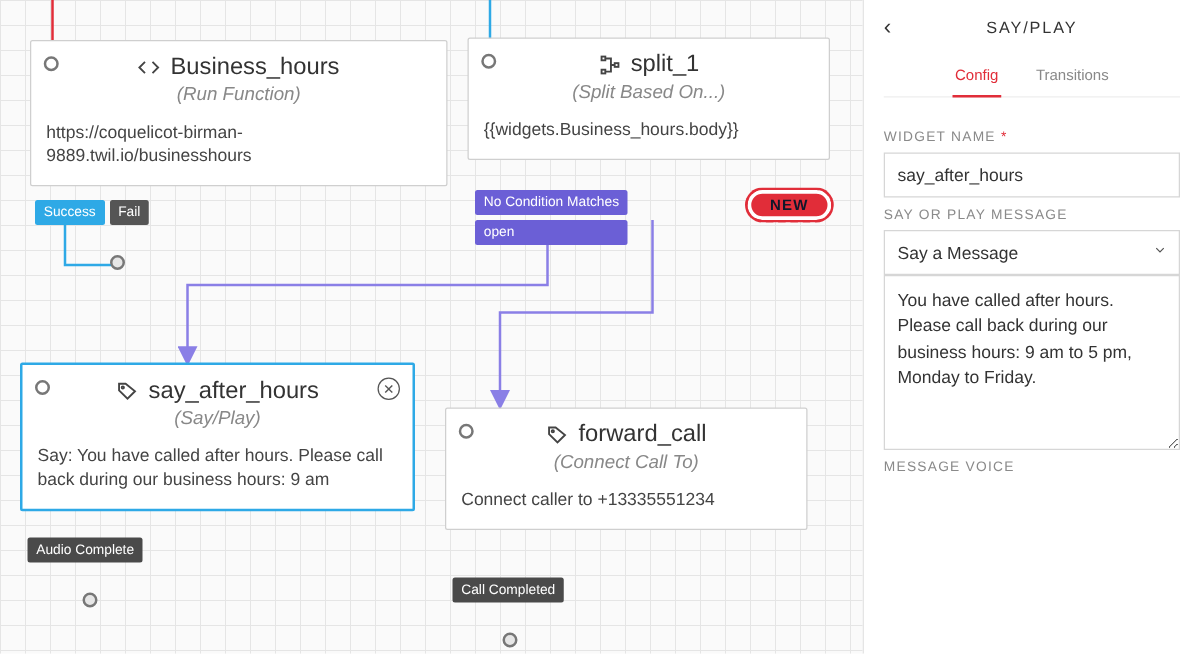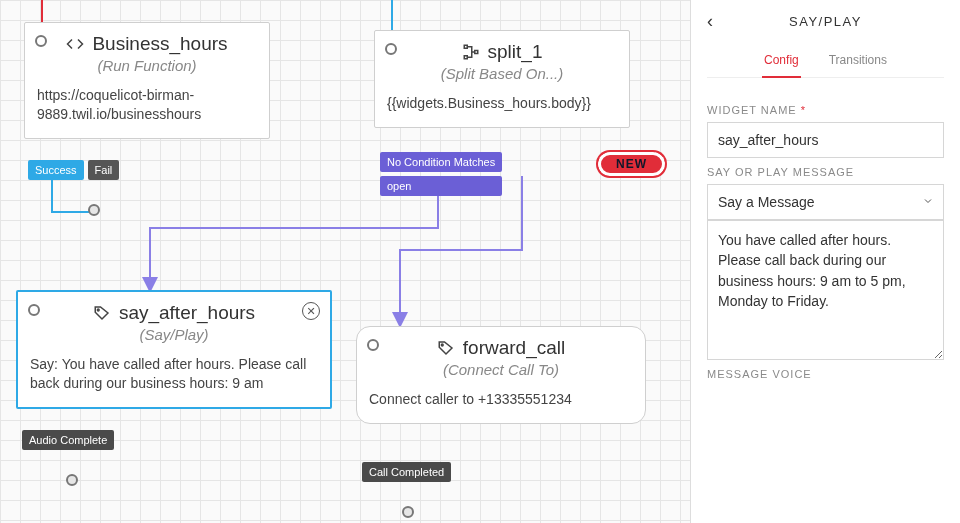--- a/index.html
+++ b/index.html
@@ -63,41 +63,41 @@
 
       <path d="M 522 176 L 522 250 L 400 250 L 400 324" stroke="#8a7fe6" stroke-width="2" fill="none" marker-end="url(#arr)"></path>
 
       <defs>
         <marker id="arr" markerWidth="8" markerHeight="8" refX="6" refY="4" orient="auto">
           <path d="M0,0 L8,4 L0,8 Z" fill="#8a7fe6"></path>
         </marker>
       </defs>
     </svg>
 
-    <div class="widget" style="left:24px; top:22px; width:246px;">
+    <div class="widget" style="left:24px; top:32px; width:334px;">
       <div class="w-head">
         <span class="w-dot"></span>
         <span class="ico">
           <svg width="18" height="18" viewBox="0 0 24 24" fill="none" stroke="#444" stroke-width="2">
               <polyline points="16 18 22 12 16 6"></polyline>
               <polyline points="8 6 2 12 8 18"></polyline>
             </svg>
         </span>
         <span class="w-title">Business_hours</span>
       </div>
       <div class="w-sub">(Run Function)</div>
       <div class="w-body">https://coquelicot-birman-9889.twil.io/businesshours</div>
     </div>
     <div class="out-row" style="left:28px; top:160px;">
       <span class="out-tag success">Success</span>
       <span class="out-tag fail">Fail</span>
     </div>
     <span class="port" style="left:88px; top:204px;"></span>
 
-    <div class="widget" style="left:374px; top:30px; width:256px;">
+    <div class="widget" style="left:374px; top:30px; width:290px;">
       <div class="w-head">
         <span class="w-dot"></span>
         <span class="ico">
           <svg width="18" height="18" viewBox="0 0 24 24" fill="none" stroke="#444" stroke-width="2">
               <rect x="3" y="3" width="4" height="4"></rect>
               <rect x="3" y="17" width="4" height="4"></rect>
               <rect x="17" y="10" width="4" height="4"></rect>
               <path d="M7 5 H13 V12 H17"></path>
               <path d="M7 19 H13 V12"></path>
             </svg>
@@ -126,21 +126,21 @@
         <span class="w-close">✕</span>
       </div>
       <div class="w-sub">(Say/Play)</div>
       <div class="w-body">Say: You have called after hours. Please call back during our business hours: 9 am</div>
     </div>
     <div class="out-row" style="left:22px; top:430px;">
       <span class="out-tag dark">Audio Complete</span>
     </div>
     <span class="port" style="left:66px; top:474px;"></span>
 
-    <div class="widget" style="left:356px; top:326px; width:290px;border-radius:14px;">
+    <div class="widget" style="left:356px; top:326px; width:290px;">
       <div class="w-head">
         <span class="w-dot"></span>
         <span class="ico">
           <svg width="18" height="18" viewBox="0 0 24 24" fill="none" stroke="#444" stroke-width="2">
               <path d="M20 12l-8 8-9-9V4h7l10 8z"></path>
               <circle cx="7" cy="8" r="1.2"></circle>
             </svg>
         </span>
         <span class="w-title">forward_call</span>
       </div>

